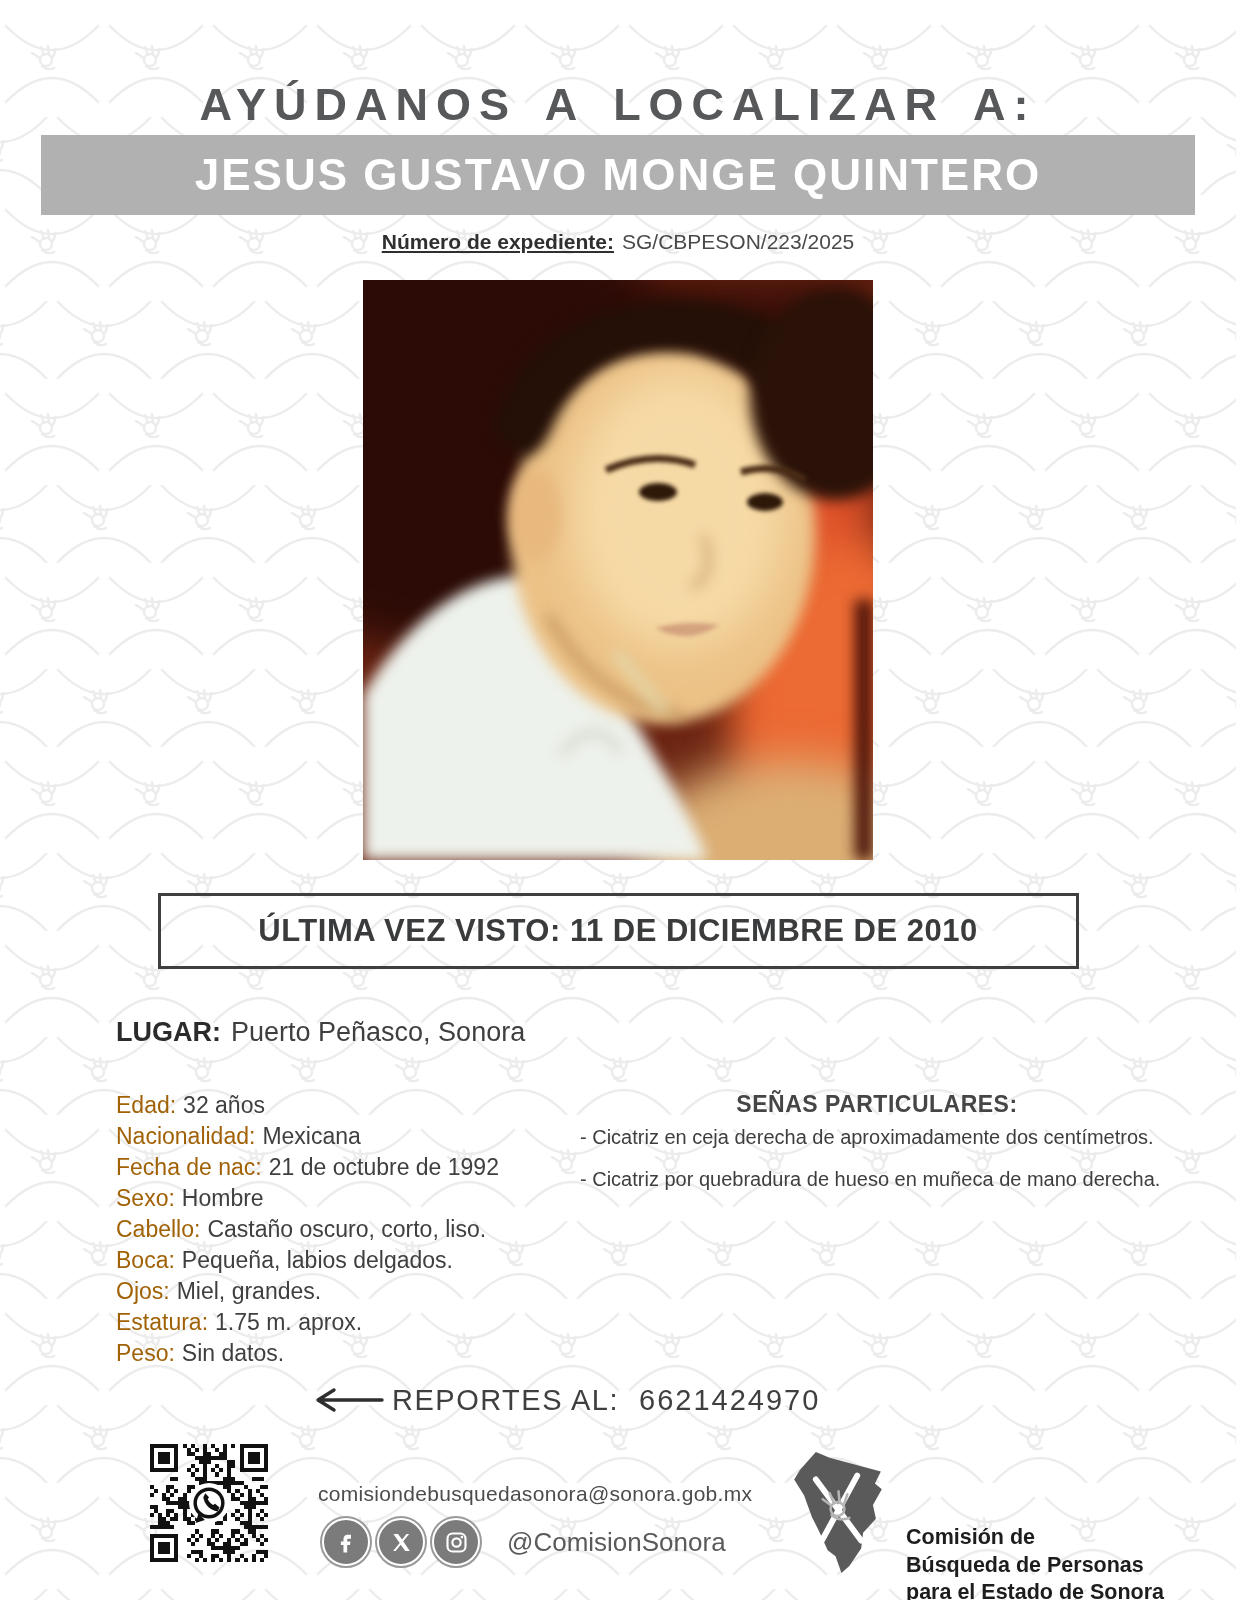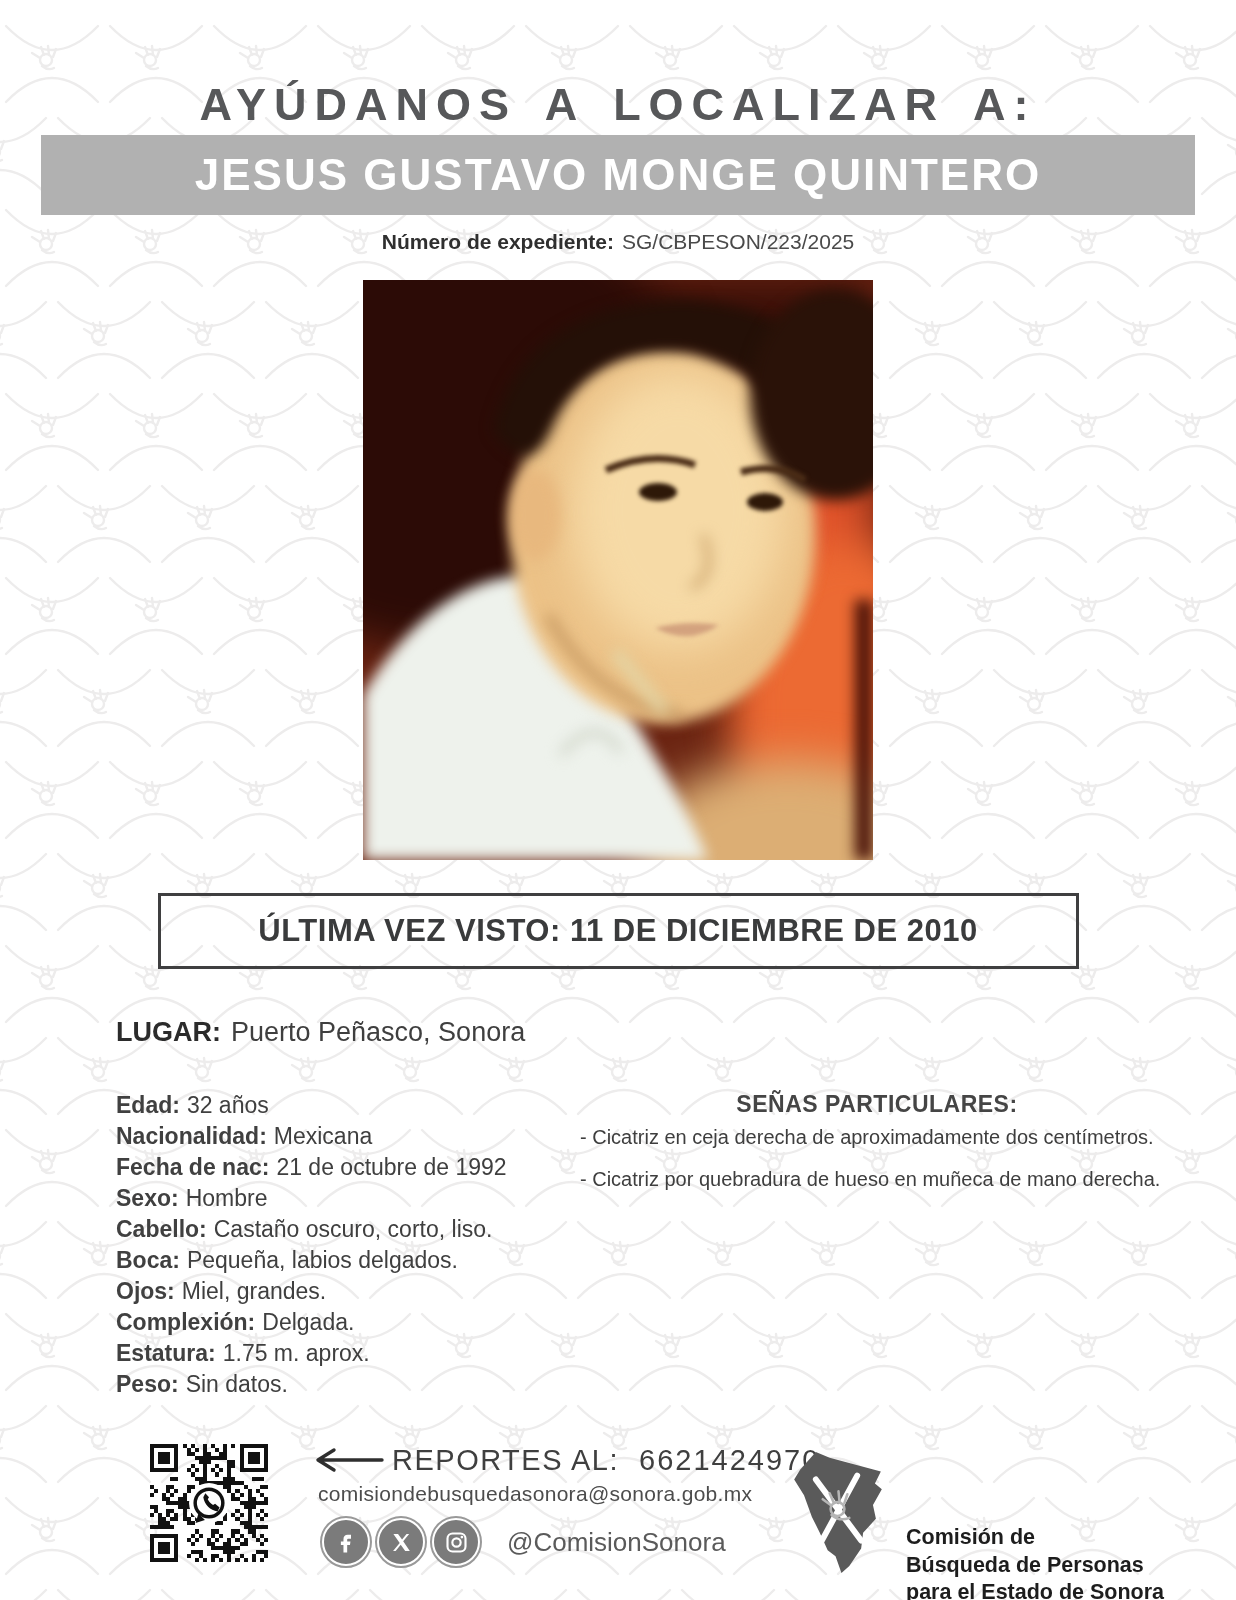--- a/index.html
+++ b/index.html
@@ -18,49 +18,49 @@
     letter-spacing:8px;word-spacing:9px;
   }
   .banner{
     margin:8px 41px 0 41px;height:80px;background:#b1b1b1;
     display:flex;align-items:center;justify-content:center;
   }
   .banner span{
     color:#ffffff;font-size:44px;font-weight:800;letter-spacing:2px;white-space:nowrap;
   }
   .exped{margin:15px 0 0 0;text-align:center;font-size:21px;color:#4a4a4a;}
-  .exped .b{font-weight:700;color:#2f2f2f;margin-right:8px;}
+  .exped .b{font-weight:700;color:#2f2f2f;margin-right:8px;text-decoration:underline;}
 
   
   .photo{width:510px;height:580px;margin:26px auto 0 auto;overflow:hidden;}
   .photo svg{display:block;width:510px;height:580px;}
   .s0{filter:blur(2px);} .s1{filter:blur(7px);} .s2{filter:blur(22px);}
 
   
   .lastseen{
     width:915px;margin:33px auto 0 auto;border:3px solid #3f3f40;
     padding:17px 0;text-align:center;
   }
   .lastseen span{font-size:31px;font-weight:800;color:#3a3b3c;letter-spacing:.5px;white-space:nowrap;}
 
   
   .lugar{margin:48px 0 0 116px;font-size:27px;line-height:31px;color:#3f3f3f;}
   .lugar .b{font-weight:800;color:#2b2b2b;margin-right:10px;}
   .cols{display:flex;margin-top:42px;}
   .attrs{margin-left:116px;width:462px;flex:0 0 auto;}
   .attrs p{margin:0;font-size:23px;line-height:31px;white-space:nowrap;}
-  .attrs .b{font-weight:700;color:#404040;margin-right:7px;}
+  .attrs .b{font-weight:400;color:#a16207;margin-right:7px;}
   .senas{flex:1 1 auto;padding-right:60px;}
   .senas h2{margin:0;text-align:center;font-size:23px;font-weight:700;color:#454545;letter-spacing:.5px;line-height:28px;}
   .senas p{margin:7px 0 0 2px;font-size:20px;color:#3e3e3e;line-height:25px;}
   .senas p + p{margin-top:17px;}
 
   
   .f-qr{position:absolute;left:150px;top:1428px;width:118px;height:118px;}
-  .f-rep{position:absolute;left:310px;top:1424px;height:40px;display:flex;align-items:center;}
+  .f-rep{position:absolute;left:310px;top:1364px;height:40px;display:flex;align-items:center;}
   .f-rep .arrow{width:76px;height:28px;flex:0 0 auto;}
   .f-rep .rep-label{font-size:29px;color:#3f3f3f;letter-spacing:1.5px;margin-left:6px;white-space:nowrap;}
   .f-rep .rep-phone{font-size:29px;color:#3f3f3f;letter-spacing:2px;margin-left:20px;white-space:nowrap;}
   .f-email{position:absolute;left:318px;top:1466px;font-size:21px;color:#4c4c4c;letter-spacing:.3px;white-space:nowrap;}
   .f-soc{position:absolute;left:322px;top:1502px;display:flex;align-items:center;}
   .sicon{
     width:48px;height:48px;border-radius:50%;background:#7b7b7b;
     border:2px solid #ffffff;outline:2px solid #999999;
     display:flex;align-items:center;justify-content:center;margin-right:7px;box-sizing:border-box;
   }
@@ -385,21 +385,20 @@
 
     <div class="cols">
       <div class="attrs">
         <p><span class="b">Edad:</span><span>32 años</span></p>
         <p><span class="b">Nacionalidad:</span><span>Mexicana</span></p>
         <p><span class="b">Fecha de nac:</span><span>21 de octubre de 1992</span></p>
         <p><span class="b">Sexo:</span><span>Hombre</span></p>
         <p><span class="b">Cabello:</span><span>Castaño oscuro, corto, liso.</span></p>
         <p><span class="b">Boca:</span><span>Pequeña, labios delgados.</span></p>
         <p><span class="b">Ojos:</span><span>Miel, grandes.</span></p>
-        <p><span class="b">Complexión:</span><span>Delgada.</span></p>
         <p><span class="b">Estatura:</span><span>1.75 m. aprox.</span></p>
         <p><span class="b">Peso:</span><span>Sin datos.</span></p>
       </div>
       <div class="senas">
         <h2>SEÑAS PARTICULARES:</h2>
         <p>- Cicatriz en ceja derecha de aproximadamente dos centímetros.</p>
         <p>- Cicatriz por quebradura de hueso en muñeca de mano derecha.</p>
       </div>
     </div>
 

